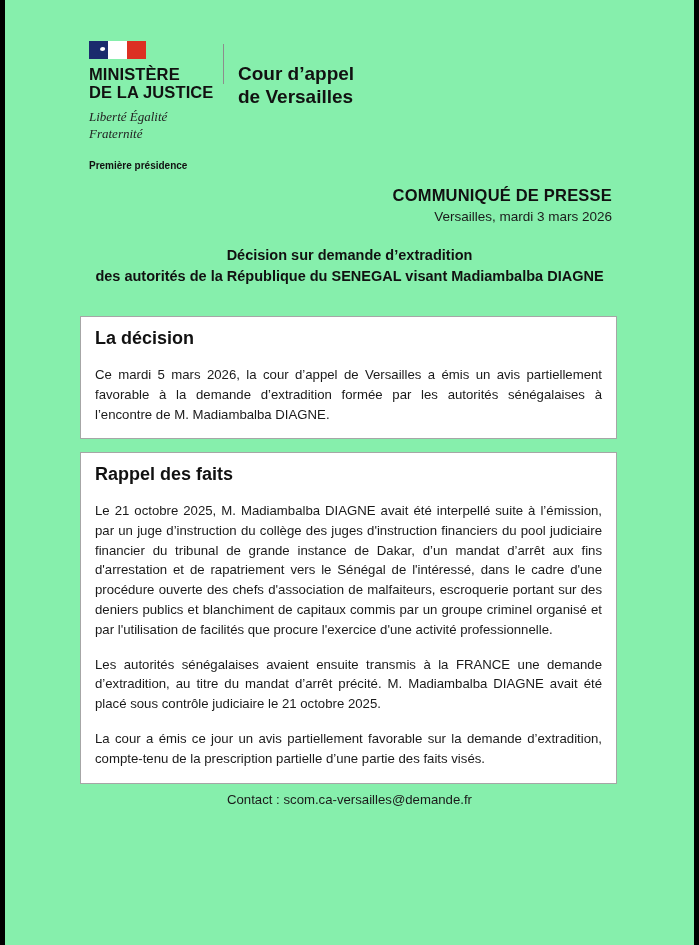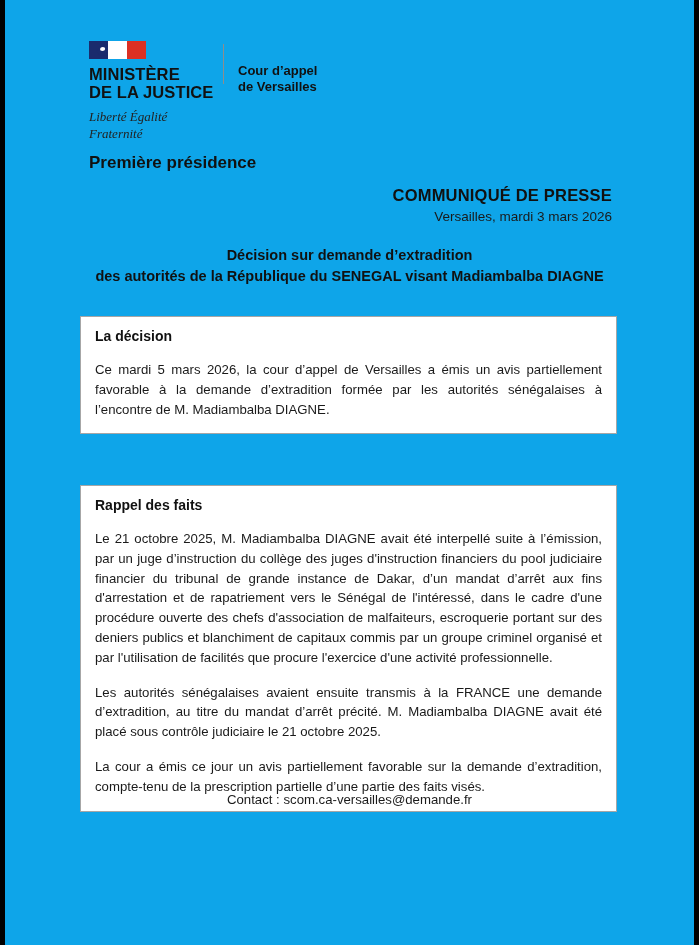--- a/index.html
+++ b/index.html
@@ -27,21 +27,21 @@
   }
   .edge-bar.left  { left: 0; }
   .edge-bar.right { right: 0; }
 
   .page {
     position: absolute;
     left: 5px;
     right: 5px;
     top: 0;
     bottom: 0;
-    background: #0ea5e9;
+    background: #86efac;
     text-decoration: underline;
   }
 
   
   .letterhead {
     position: absolute;
     left: 84px;
     top: 41px;
     width: 330px;
   }
@@ -104,30 +104,30 @@
   }
   .lh-divider {
     width: 1px;
     align-self: stretch;
     background: #8d8d8d;
     margin: 3px 14px 0 6px;
     height: 40px;
   }
   .court-name {
     font-weight: bold;
-    font-size: 13px;
+    font-size: 19px;
     line-height: 1.2;
     color: #111111;
     white-space: pre-line;
     padding-top: 22px;
   }
   .presidence {
-    margin-top: 11px;
-    font-weight: bold;
-    font-size: 17px;
+    margin-top: 18px;
+    font-weight: bold;
+    font-size: 10px;
     color: #111111;
   }
 
   
   .pr-block {
     position: absolute;
     right: 82px;
     top: 186px;
     text-align: right;
   }
@@ -161,25 +161,25 @@
   .box {
     position: absolute;
     left: 75px;
     width: 537px;
     border: 1px solid #a6a6a6;
     box-sizing: border-box;
     padding: 11px 14px 14px 14px;
     background: #ffffff;
   }
   #box-decision { top: 316px; }
-  #box-faits    { top: 452px; margin-top: 33px; }
+  #box-faits    { top: 452px; }
 
   .box-title {
     font-weight: bold;
-    font-size: 14px;
+    font-size: 18px;
     color: #111111;
     margin-bottom: 16px;
   }
   .box p {
     margin: 0 0 15px 0;
     font-size: 13.2px;
     line-height: 1.5;
     text-align: justify;
     color: #1a1a1a;
     hyphens: none;

